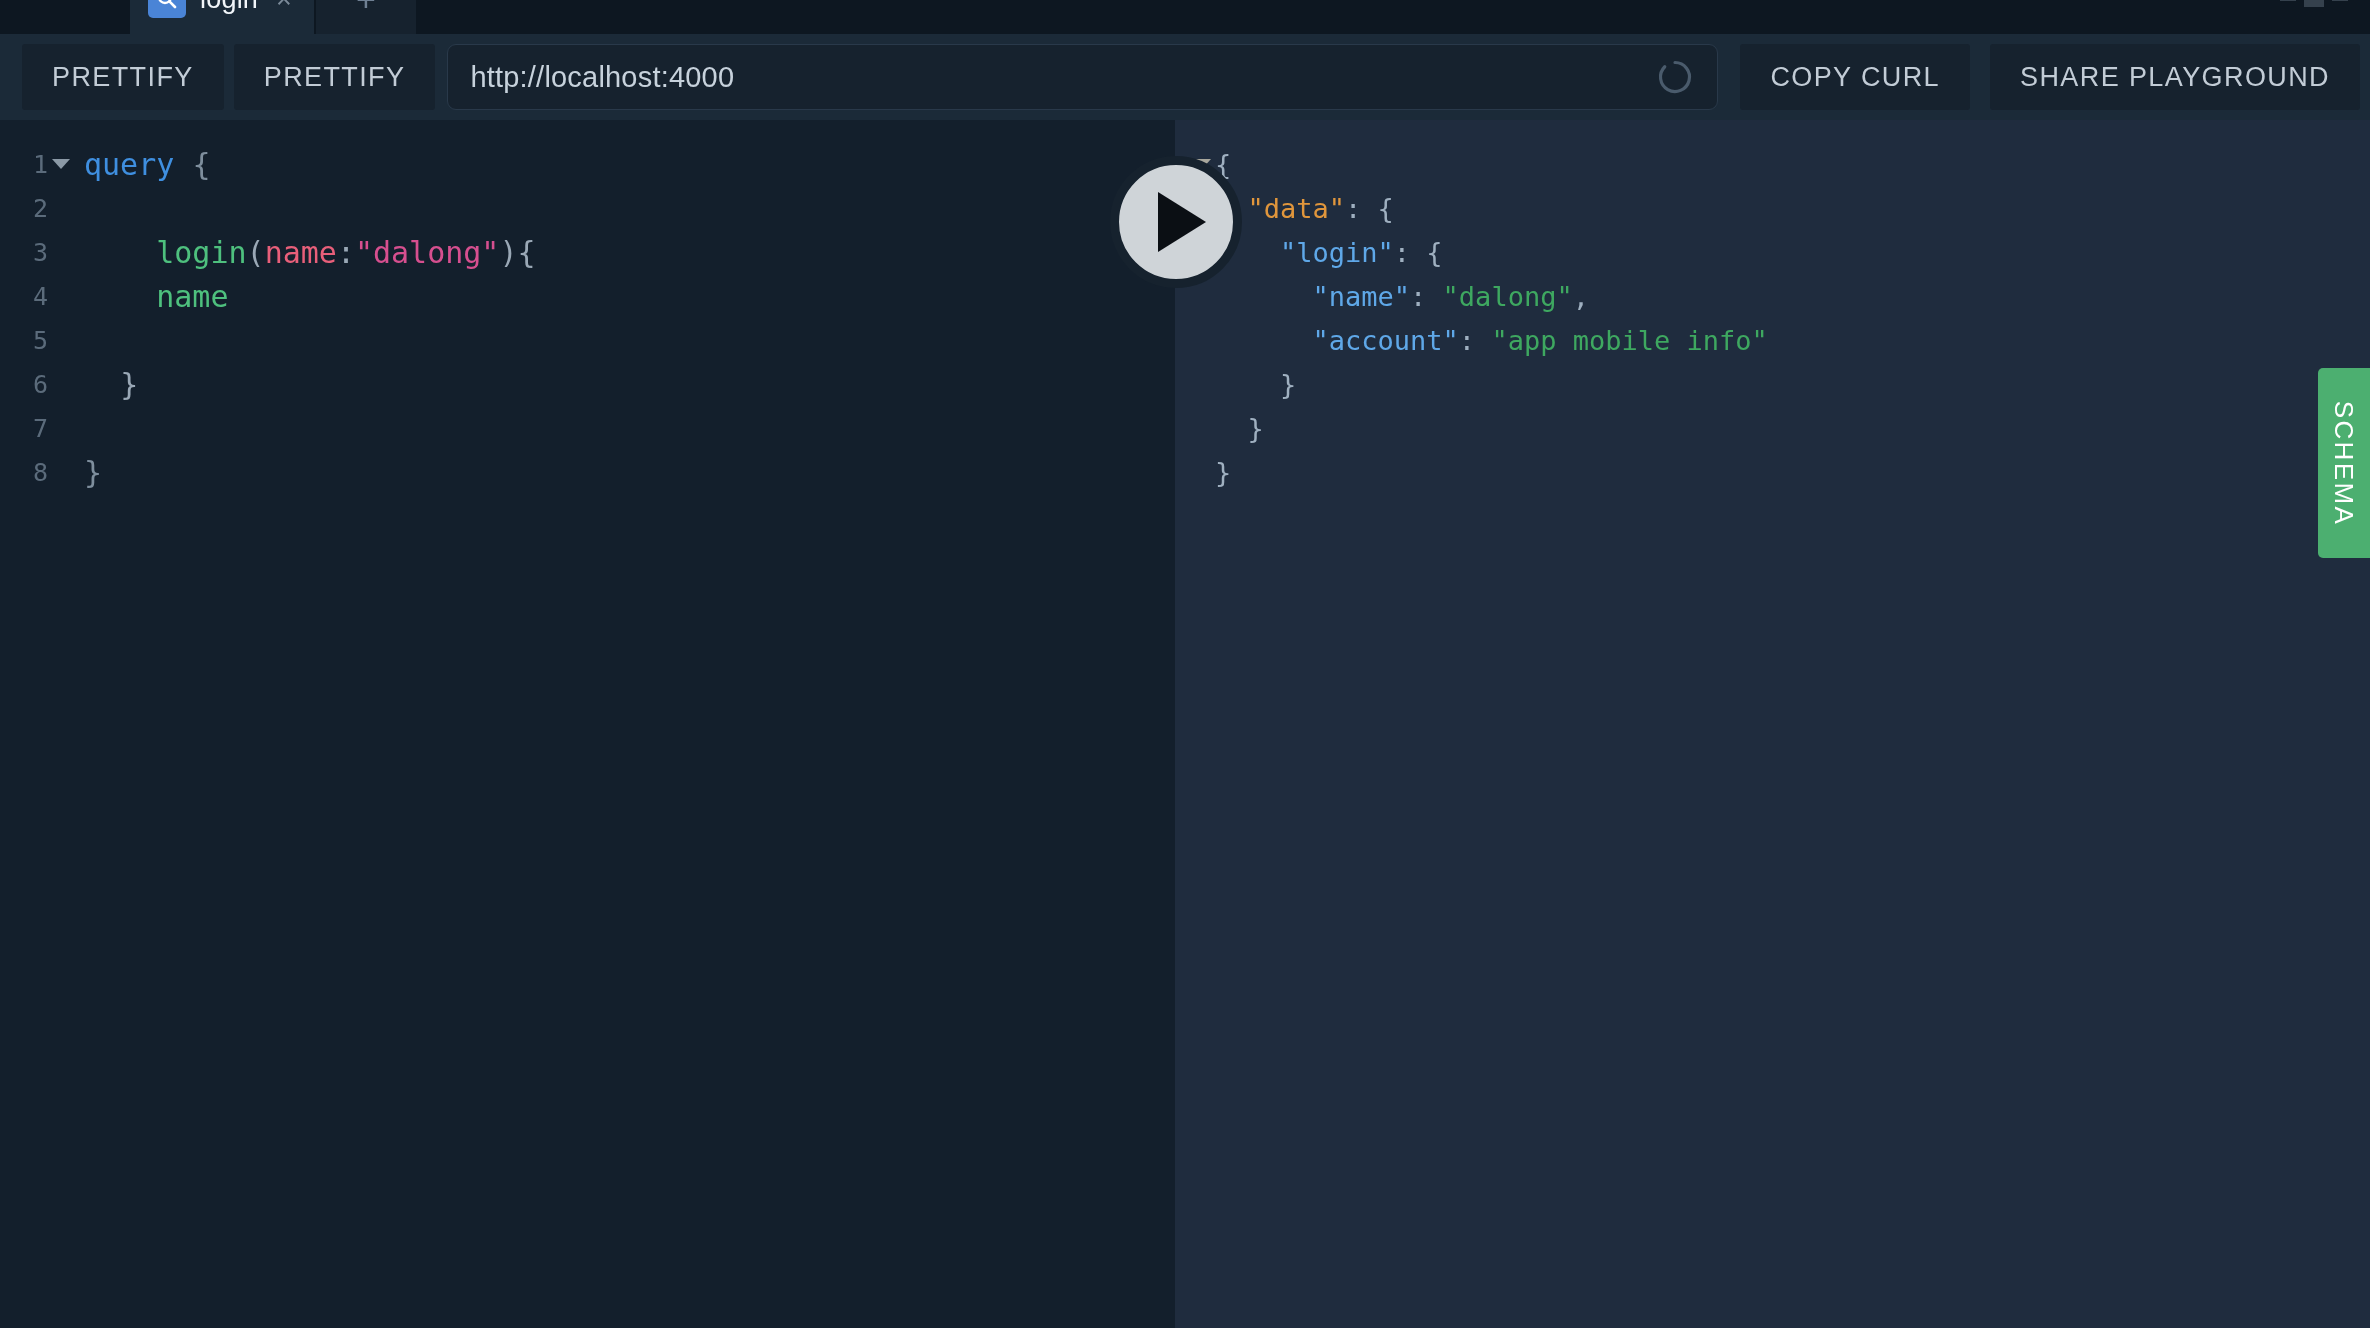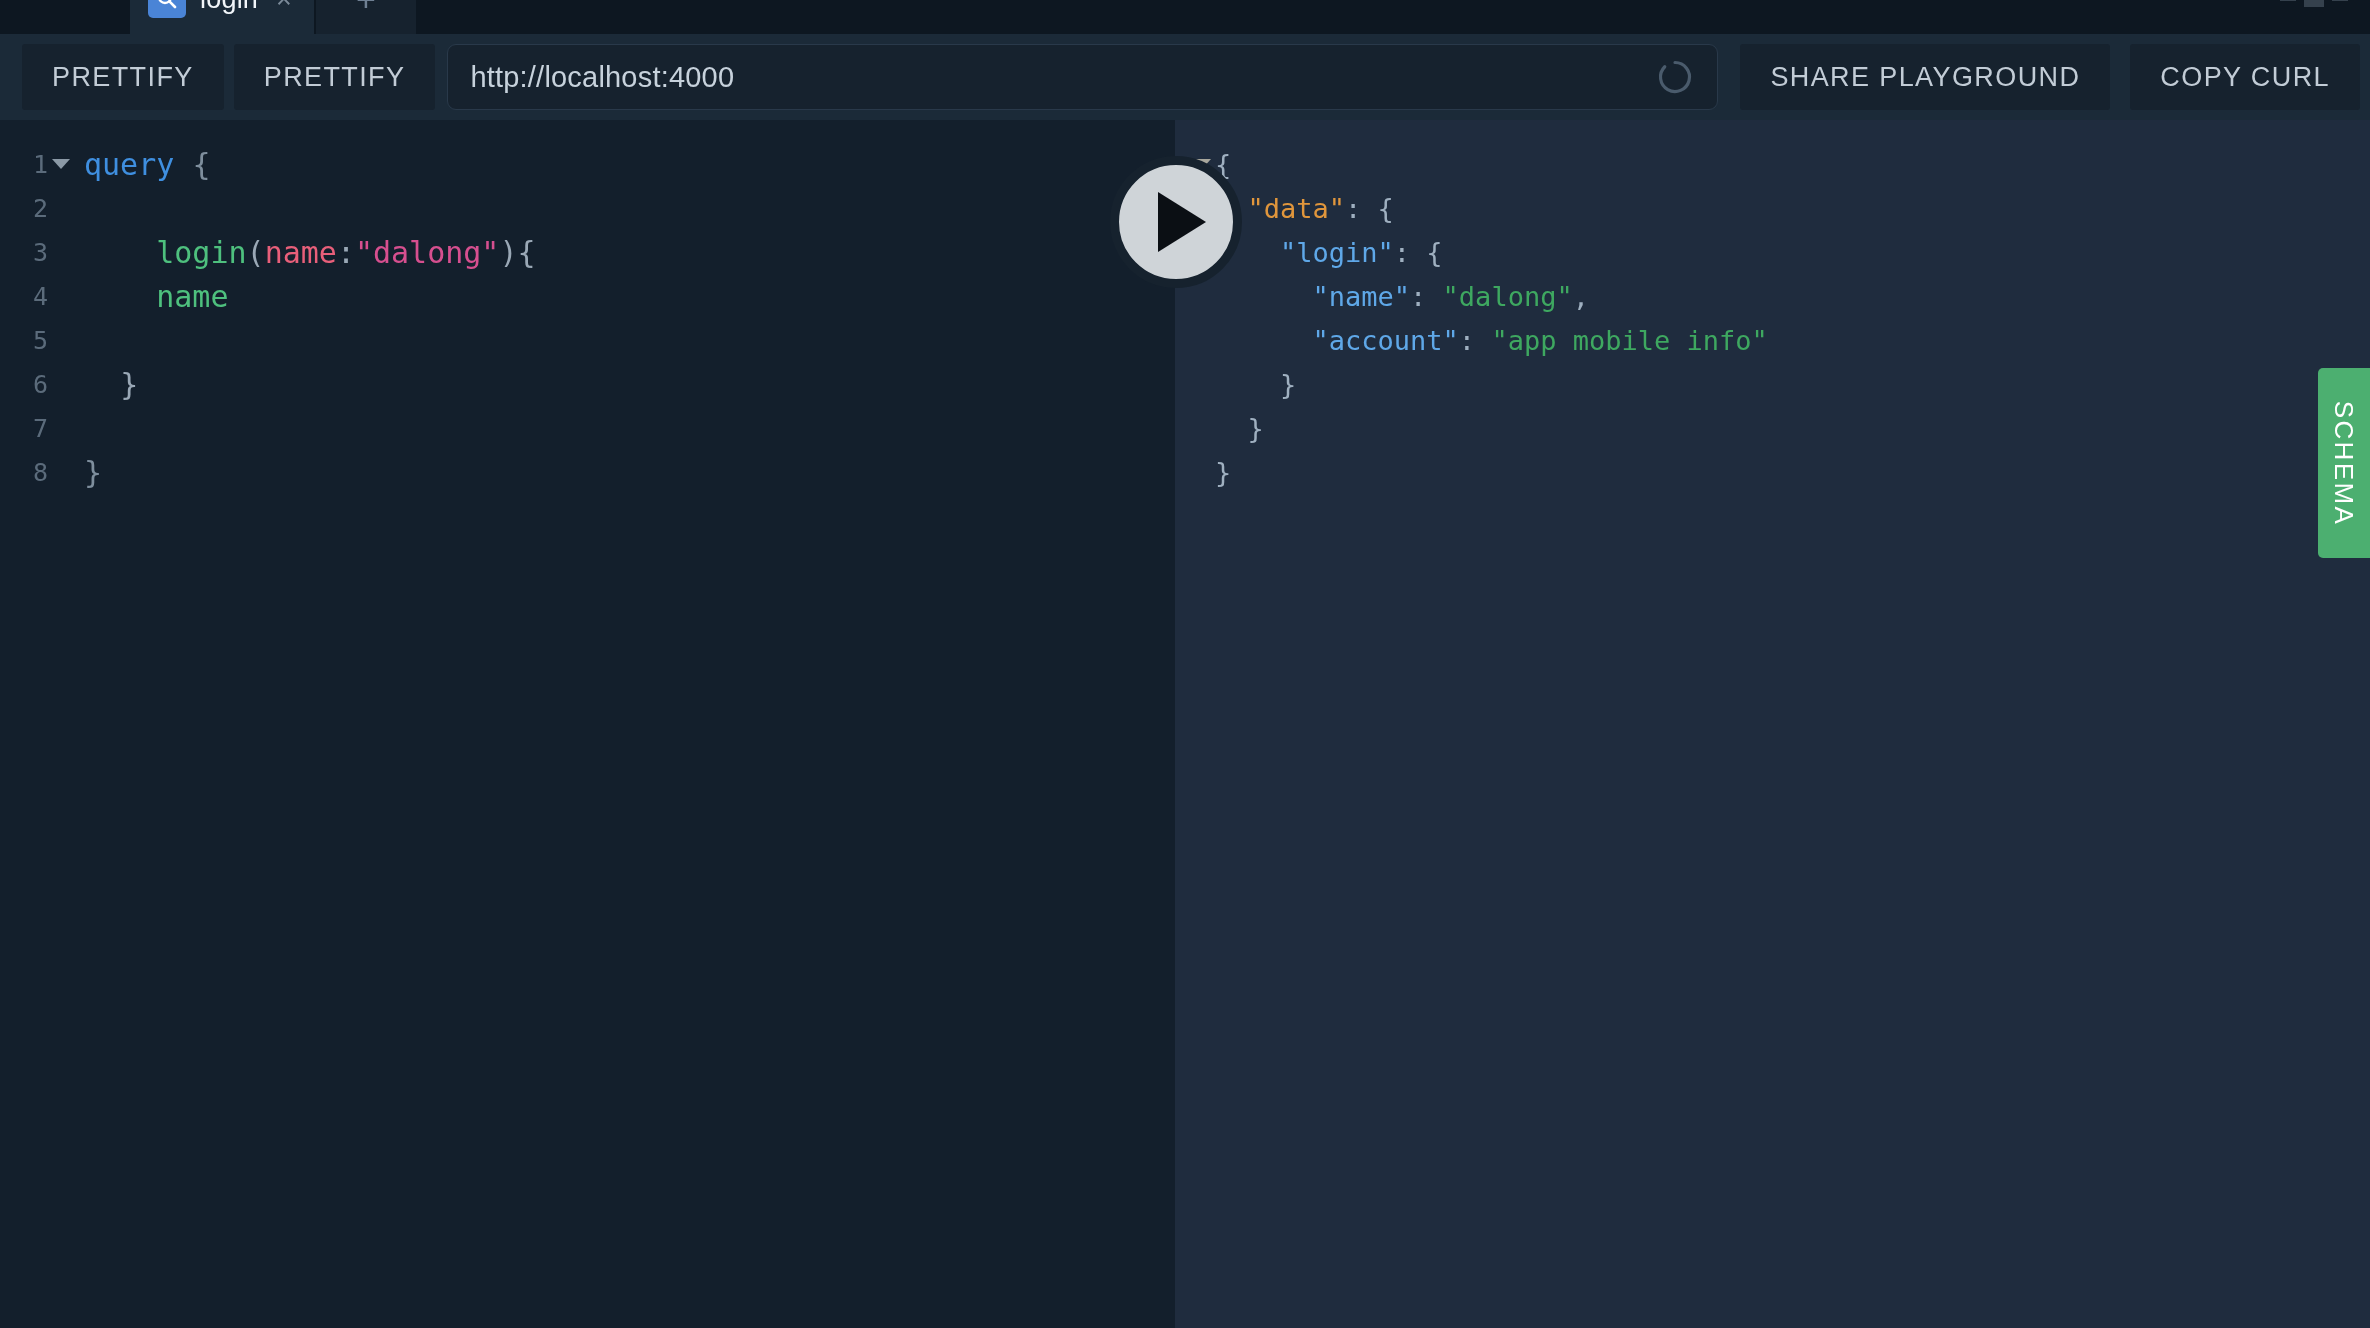--- a/index.html
+++ b/index.html
@@ -365,22 +365,22 @@
     <div class="urlbar">
       <span class="url-text">http://localhost:4000</span>
       <span class="url-spinner">
         <svg width="40" height="40" viewBox="0 0 40 40">
           <path d="M20 5.5 a14.5 14.5 0 1 1 -10.25 4.25" fill="none" stroke="#4a5b6c" stroke-width="3.2" stroke-linecap="round"></path>
         </svg>
       </span>
     </div>
 
     <div class="tb-right">
+      <div class="tb-btn">COPY CURL</div>
       <div class="tb-btn">SHARE PLAYGROUND</div>
-      <div class="tb-btn">COPY CURL</div>
     </div>
   </div>
 
   <div class="main">
 
     <div class="editor-pane">
       <div class="editor-lines" id="editor-lines">
           <div class="ln-row">
             <span class="ln-num">1</span>
             <span class="ln-fold">

